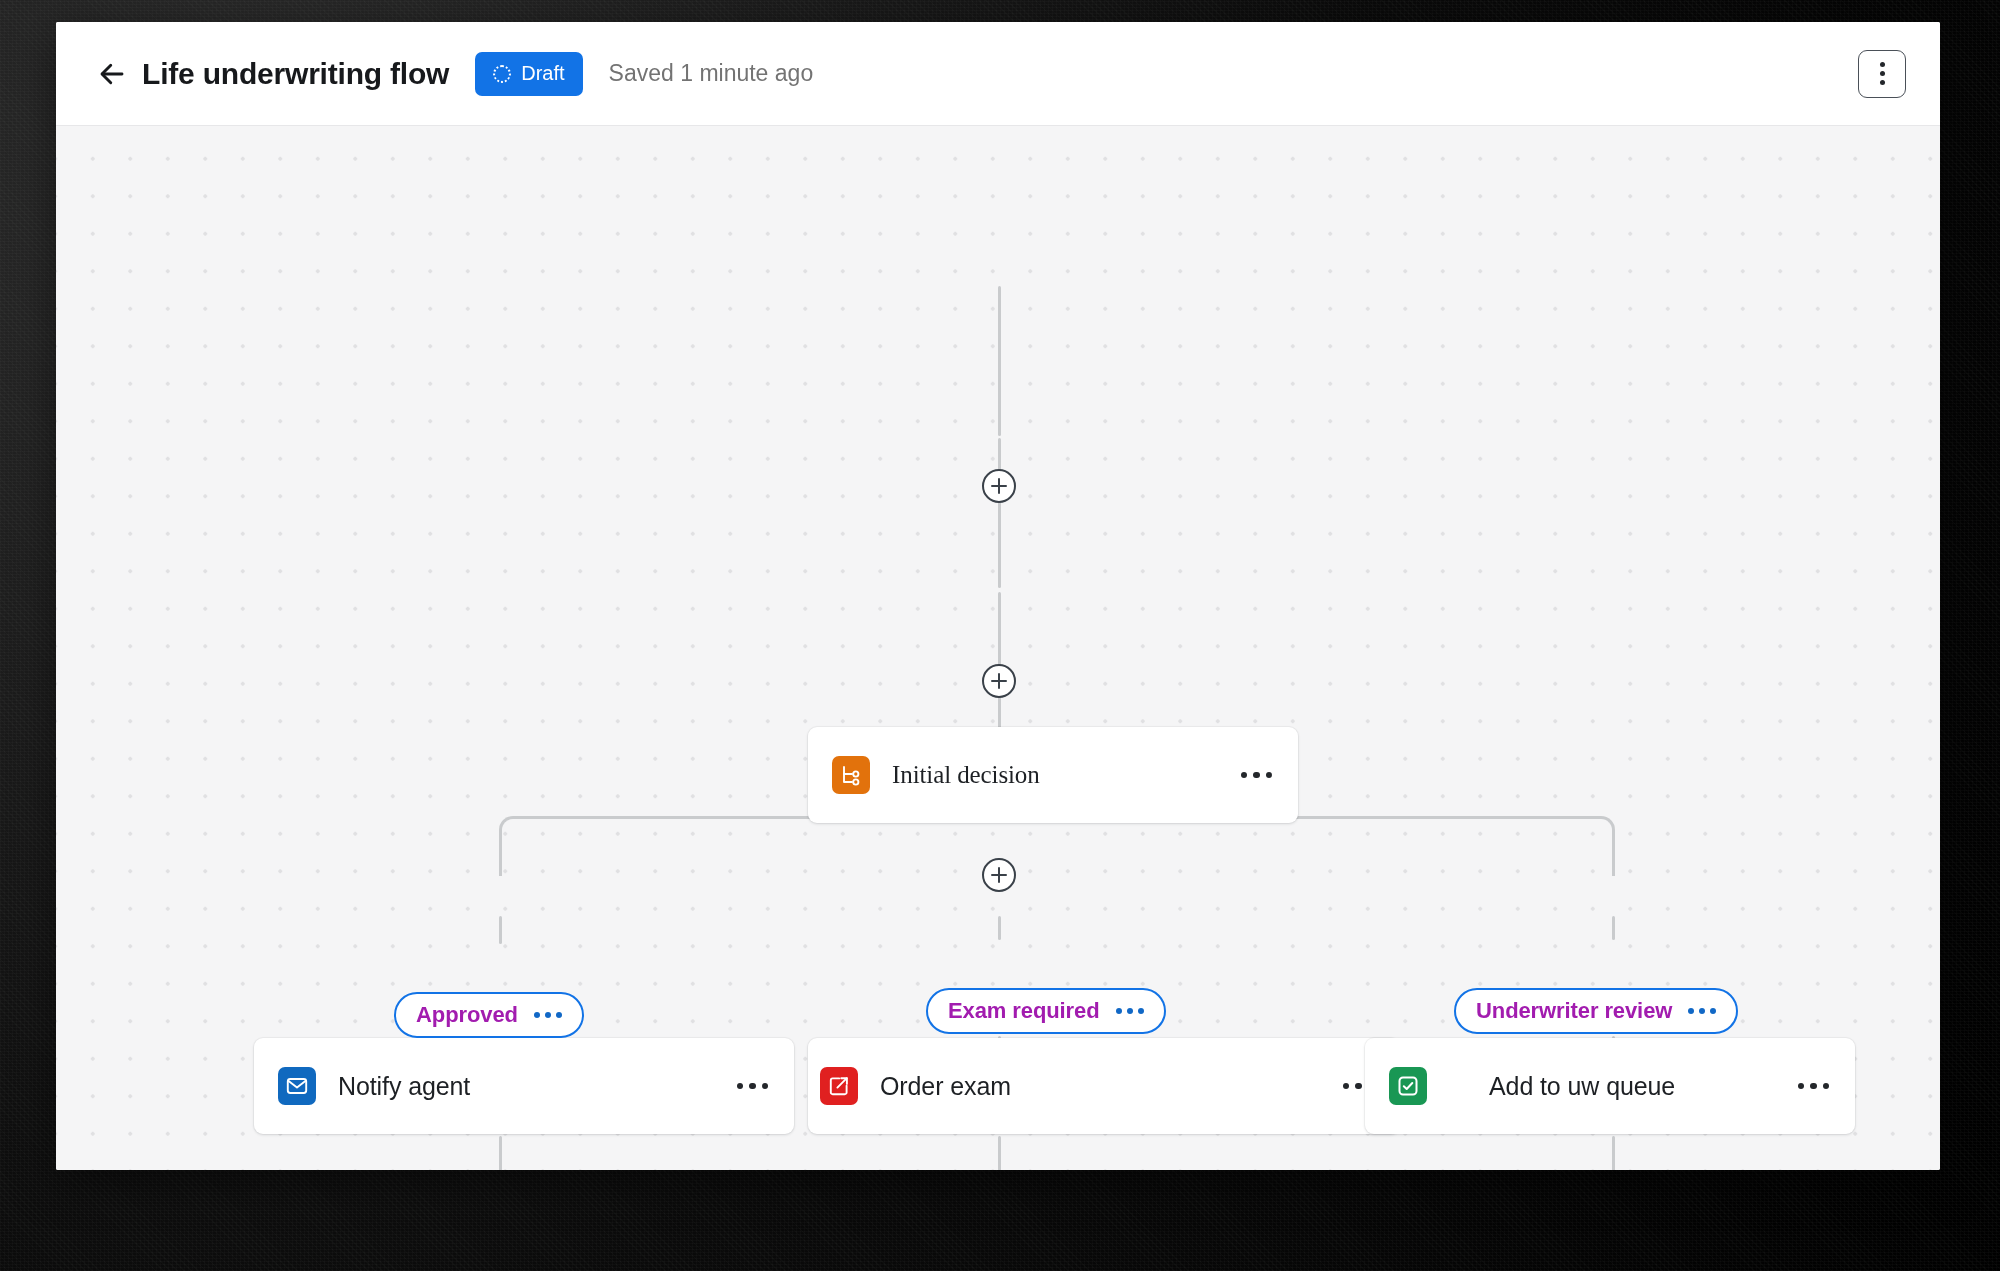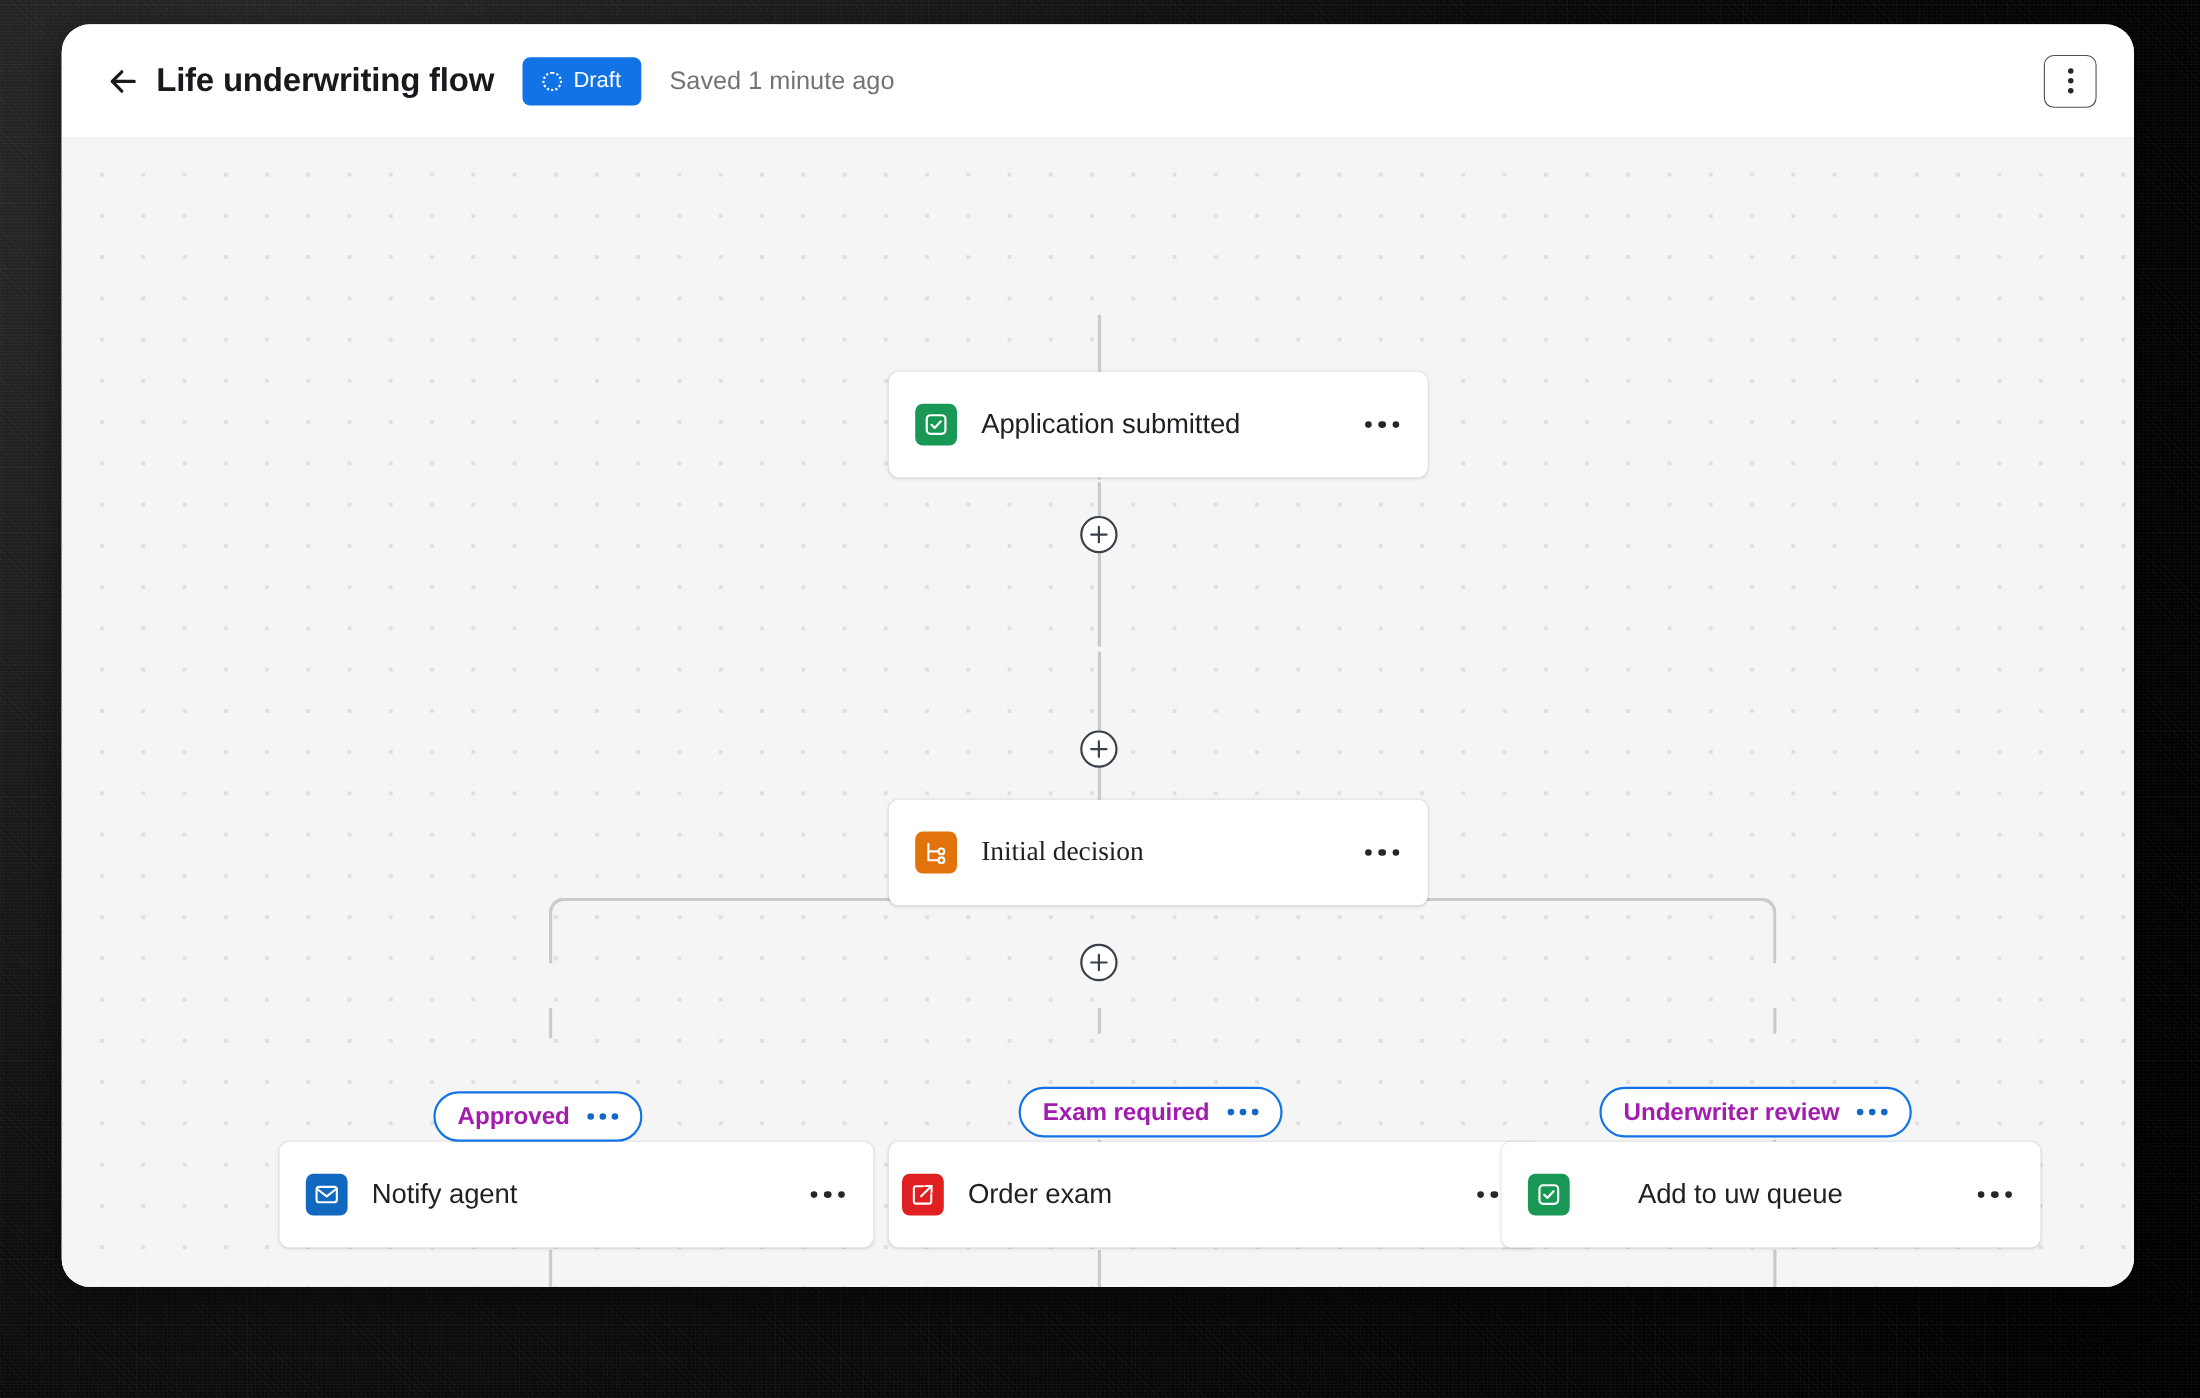--- a/index.html
+++ b/index.html
@@ -31,21 +31,21 @@
   }
 
   
   #window {
     position: absolute;
     left: 56px;
     top: 22px;
     width: 1884px;
     height: 1148px;
     background: #ffffff;
-    border-radius: 26px;
+    border-radius: 2px;
     overflow: hidden;
     box-shadow: 0 10px 44px rgba(0,0,0,.55);
   }
 
   
   #header {
     position: relative;
     height: 104px;
     background: #ffffff;
     border-bottom: 1px solid #e7e7e9;
@@ -293,34 +293,20 @@
     <div class="vline" style="left:1556px; top:790px; height:24px;"></div>
 
     <div class="vline" style="left:443px; top:912px; height:84px;"></div>
     <div class="vline" style="left:942px; top:910px; height:86px;"></div>
     <div class="vline" style="left:1556px; top:910px; height:86px;"></div>
 
     <div class="vline" style="left:443px; top:1010px; height:110px;"></div>
     <div class="vline" style="left:942px; top:1010px; height:110px;"></div>
     <div class="vline" style="left:1556px; top:1010px; height:110px;"></div>
 
-    <div class="node" style="left:752px; top:212px; width:490px; height:96px;">
-      <span class="nicon" style="background:#199754;">
-        <svg width="24" height="24" viewBox="0 0 24 24" fill="none" stroke="#ffffff" stroke-width="2" stroke-linecap="round" stroke-linejoin="round">
-          <rect x="3.5" y="3.5" width="17" height="17" rx="3.5"></rect>
-          <polyline points="7.8,12.2 10.7,15 16.3,9"></polyline>
-        </svg>
-      </span>
-      <span class="nlabel">Application submitted</span>
-      <span class="ndots">
-        <i></i>
-        <i></i>
-        <i></i>
-      </span>
-    </div>
 
     <div class="plus" style="left:926px; top:343px;"></div>
 
 
     <div class="plus" style="left:926px; top:538px;"></div>
 
     <div class="node" style="left:752px; top:601px; width:490px; height:96px;font-family:Liberation Serif, serif;">
       <span class="nicon" style="background:#e2720c;">
         <svg width="24" height="24" viewBox="0 0 24 24" fill="none" stroke="#ffffff" stroke-width="1.9" stroke-linecap="round" stroke-linejoin="round">
           <path d="M5 4 V19 H13"></path>

